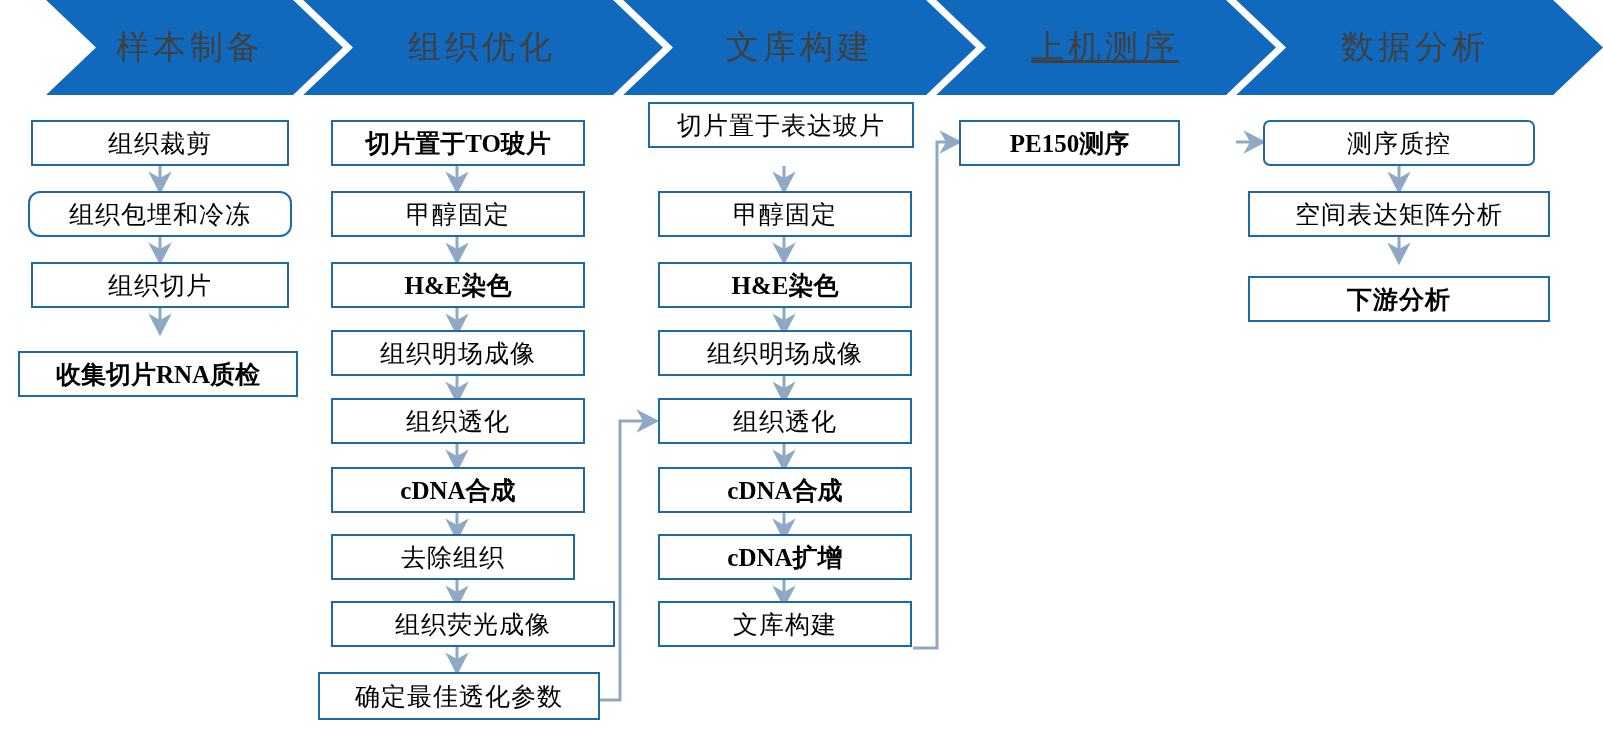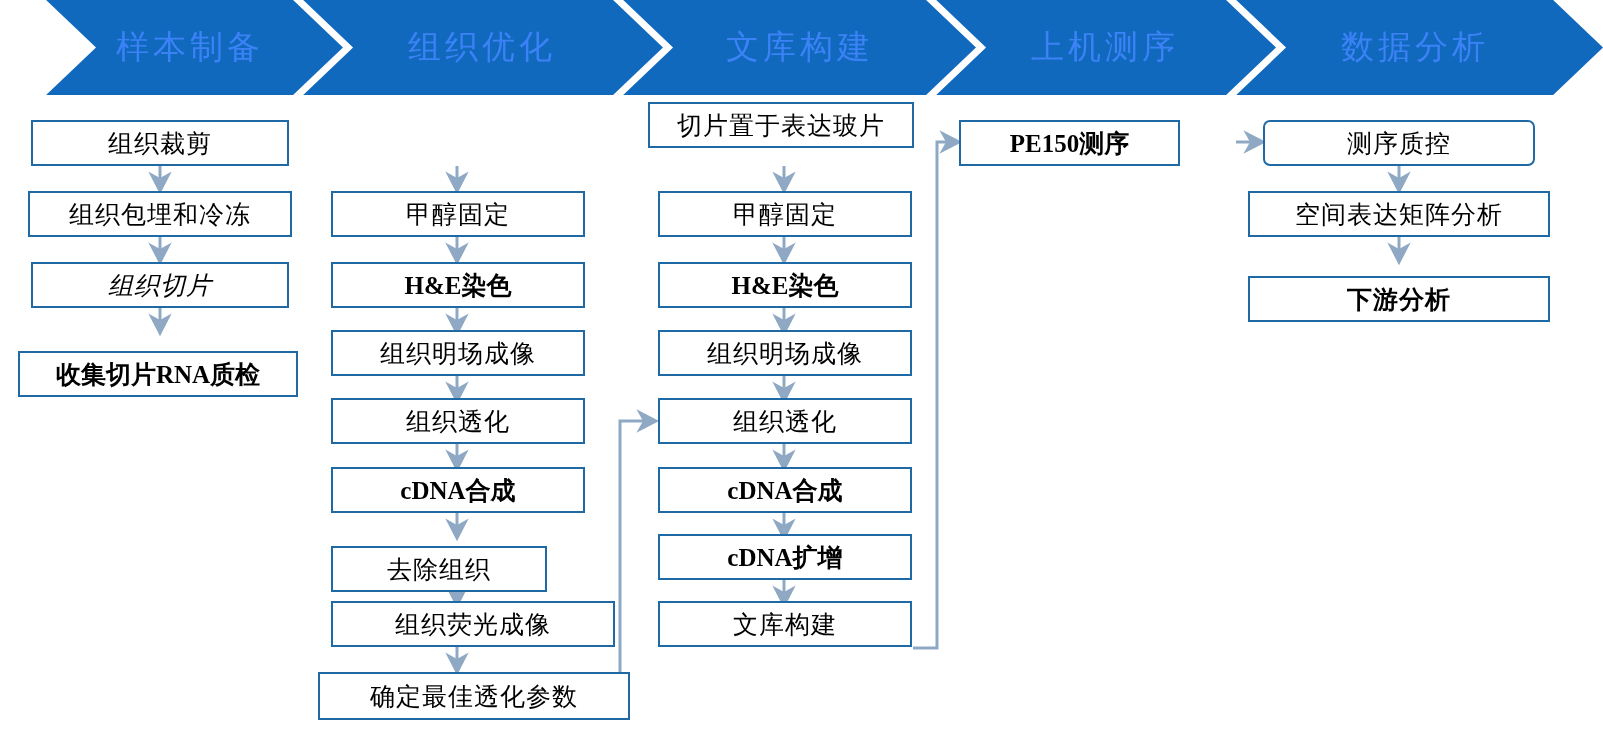--- a/index.html
+++ b/index.html
@@ -9,21 +9,21 @@
     width:1603px;height:736px;position:relative;overflow:hidden;
   }
   #stage{position:relative;width:1603px;height:736px;}
 
   
   .band{position:absolute;left:0;top:0;width:1603px;height:95px;}
   .band svg{display:block;}
   .band-label{
     position:absolute;top:0;height:95px;
     display:flex;align-items:center;justify-content:center;
-    color:#3b82f6;font-size:33px;letter-spacing:4px;
+    color:#404040;font-size:33px;letter-spacing:4px;
     font-family:"Liberation Serif","DejaVu Serif",serif;
     white-space:nowrap;pointer-events:none;
   }
 
   
   .box{
     position:absolute;
     border:2px solid #0ea5e9;
     background:#ffffff;
     display:flex;align-items:center;justify-content:center;
@@ -64,21 +64,21 @@
 
     <div class="band-label" style="left:60px;width:260px;">
       <span>样本制备</span>
     </div>
     <div class="band-label" style="left:352px;width:260px;">
       <span>组织优化</span>
     </div>
     <div class="band-label" style="left:670px;width:260px;">
       <span>文库构建</span>
     </div>
-    <div class="band-label" style="left:980px;width:250px;">
+    <div class="band-label" style="left:980px;width:250px;text-decoration:underline;">
       <span>上机测序</span>
     </div>
     <div class="band-label" style="left:1282px;width:266px;">
       <span>数据分析</span>
     </div>
   </div>
 
   <svg id="wires" viewBox="0 0 1603 736" xmlns="http://www.w3.org/2000/svg">
     <defs>
       <marker id="ah" markerWidth="9" markerHeight="9" refX="6.2" refY="4.5" orient="auto" markerUnits="strokeWidth">
@@ -113,32 +113,33 @@
 
       <path d="M600,700 L620,700 L620,421 L655,421"></path>
 
       <path d="M913,648 L937,648 L937,142 L958,142"></path>
 
       <line x1="1236" y1="142" x2="1262" y2="142"></line>
     </g>
   </svg>
 
   <div class="box" style="left: 31px; top: 120px; width: 258px; height: 46px; border-color: rgb(31, 106, 165);">组织裁剪</div>
-  <div class="box" style="left: 28px; top: 191px; width: 264px; height: 46px; border-color: rgb(31, 106, 165);">组织包埋和冷冻</div>
-  <div class="box" style="left: 31px; top: 262px; width: 258px; height: 46px; border-color: rgb(31, 106, 165); font-style: italic;">组织切片</div>
+  <div class="box" style="left: 28px; top: 191px; width: 264px; height: 46px; border-color: rgb(31, 106, 165); border-radius: 12px;">组织包埋和冷冻</div>
+  <div class="box" style="left: 31px; top: 262px; width: 258px; height: 46px; border-color: rgb(31, 106, 165);">组织切片</div>
   <div class="box bold" style="left: 18px; top: 333px; width: 280px; height: 46px; border-color: rgb(31, 106, 165); margin-top: 18px;">收集切片RNA质检</div>
 
+  <div class="box bold" style="left: 331px; top: 120px; width: 254px; height: 46px; border-color: rgb(31, 106, 165);">切片置于TO玻片</div>
   <div class="box" style="left: 331px; top: 191px; width: 254px; height: 46px; border-color: rgb(31, 106, 165);">甲醇固定</div>
   <div class="box bold" style="left: 331px; top: 262px; width: 254px; height: 46px; border-color: rgb(31, 106, 165);">H&amp;E染色</div>
   <div class="box" style="left: 331px; top: 330px; width: 254px; height: 46px; border-color: rgb(31, 106, 165);">组织明场成像</div>
   <div class="box" style="left: 331px; top: 398px; width: 254px; height: 46px; border-color: rgb(31, 106, 165);">组织透化</div>
   <div class="box bold" style="left: 331px; top: 467px; width: 254px; height: 46px; border-color: rgb(31, 106, 165);">cDNA合成</div>
-  <div class="box" style="left: 331px; top: 534px; width: 216px; height: 46px; border-color: rgb(31, 106, 165); margin-top: 12px;">去除组织</div>
+  <div class="box" style="left: 331px; top: 534px; width: 244px; height: 46px; border-color: rgb(31, 106, 165);">去除组织</div>
   <div class="box" style="left: 331px; top: 601px; width: 284px; height: 46px; border-color: rgb(31, 106, 165);">组织荧光成像</div>
-  <div class="box" style="left: 318px; top: 672px; width: 312px; height: 48px; border-color: rgb(31, 106, 165);">确定最佳透化参数</div>
+  <div class="box" style="left: 318px; top: 672px; width: 282px; height: 48px; border-color: rgb(31, 106, 165);">确定最佳透化参数</div>
 
   <div class="box" style="left: 648px; top: 102px; width: 266px; height: 46px; border-color: rgb(31, 106, 165); font-family: Liberation Serif, serif;">切片置于表达玻片</div>
   <div class="box" style="left: 658px; top: 191px; width: 254px; height: 46px; border-color: rgb(31, 106, 165);">甲醇固定</div>
   <div class="box bold" style="left: 658px; top: 262px; width: 254px; height: 46px; border-color: rgb(31, 106, 165);">H&amp;E染色</div>
   <div class="box" style="left: 658px; top: 330px; width: 254px; height: 46px; border-color: rgb(31, 106, 165);">组织明场成像</div>
   <div class="box" style="left: 658px; top: 398px; width: 254px; height: 46px; border-color: rgb(31, 106, 165);">组织透化</div>
   <div class="box bold" style="left: 658px; top: 467px; width: 254px; height: 46px; border-color: rgb(31, 106, 165);">cDNA合成</div>
   <div class="box bold" style="left: 658px; top: 534px; width: 254px; height: 46px; border-color: rgb(31, 106, 165);">cDNA扩增</div>
   <div class="box" style="left: 658px; top: 601px; width: 254px; height: 46px; border-color: rgb(31, 106, 165);">文库构建</div>
 

